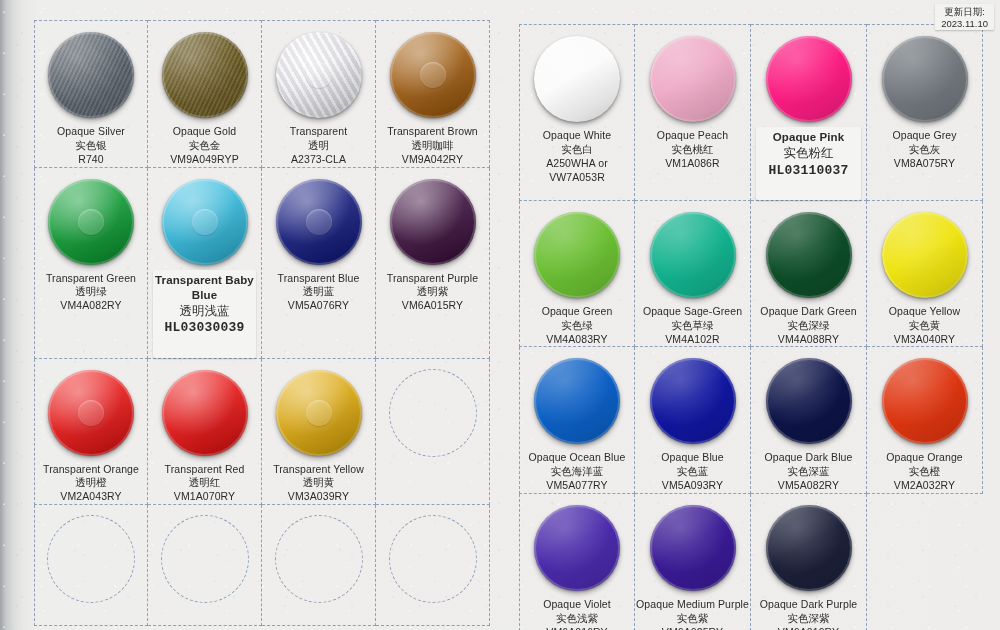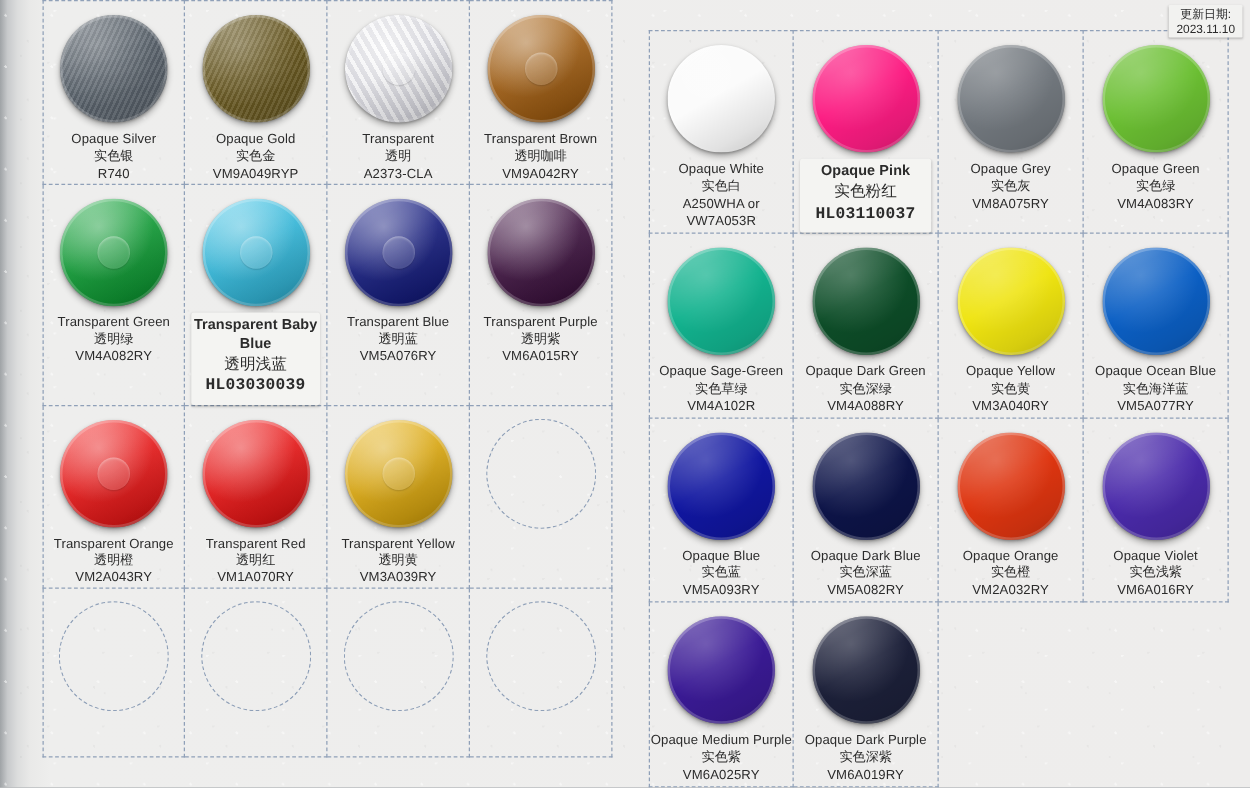--- a/index.html
+++ b/index.html
@@ -20,21 +20,21 @@
       radial-gradient(circle at 12% 30%, rgba(255,255,255,.55) 0 1px, transparent 1px),
       radial-gradient(circle at 42% 70%, rgba(0,0,0,.035) 0 1px, transparent 1px),
       radial-gradient(circle at 72% 20%, rgba(255,255,255,.5) 0 1px, transparent 1px),
       radial-gradient(circle at 88% 85%, rgba(0,0,0,.03) 0 1px, transparent 1px),
       radial-gradient(circle at 25% 88%, rgba(0,0,0,.03) 0 1px, transparent 1px);
     background-size:37px 41px,53px 47px,61px 43px,44px 59px,67px 51px;
     pointer-events:none;opacity:.9;
   }
   .panel{position:absolute;display:grid;}
   #panel-left{
-    left:34px;top:0;width:456px;height:606px;
+    left:34px;top:20px;width:456px;height:606px;
     grid-template-columns:repeat(4,1fr);
     grid-template-rows:repeat(4,1fr);
   }
   #panel-right{
     left:519px;top:24px;width:464px;height:606px;
     grid-template-columns:repeat(4,1fr);
     grid-template-rows:repeat(4,1fr);
   }
   .cell{
     position:relative;
@@ -84,21 +84,21 @@
   }
   .l-en{font-size:10.5px;letter-spacing:.1px;}
   .l-cn{font-size:10.5px;}
   .l-code{font-size:10.5px;letter-spacing:.1px;}
 
   
   .labels.sticker{
     position:relative;background:#f4f4f2;
     box-shadow:0 1px 2px rgba(0,0,0,.20);
     border-radius:2px;
-    width:92%;padding:3px 0 7px;margin-top:0px;
+    width:92%;padding:3px 0 21px;margin-top:0px;
     z-index:3;
   }
   .labels.sticker .l-en{font-size:11.5px;font-weight:bold;}
   .labels.sticker .l-cn{font-size:12.5px;font-weight:normal;}
   .labels.sticker .l-code{font-size:13px;font-weight:bold;letter-spacing:.2px;font-family:Liberation Mono, monospace;}
 
   #date-stamp{
     position:absolute;right:6px;top:4px;
     background:#f2f2f0;
     box-shadow:0 1px 2px rgba(0,0,0,.22);
@@ -260,20 +260,30 @@
           <div class="chip" style="background: radial-gradient(circle at 36% 26%, rgba(255, 255, 255, 0.22), rgba(255, 255, 255, 0) 55%) rgb(251, 251, 251);"></div>
         </div>
         <div class="labels">
           <div class="l-en">Opaque White</div>
           <div class="l-cn">实色白</div>
           <div class="l-code">A250WHA or VW7A053R</div>
         </div>
       </div>
       <div class="cell">
         <div class="chip-wrap">
+          <div class="chip" style="background: radial-gradient(circle at 36% 26%, rgba(255, 255, 255, 0.22), rgba(255, 255, 255, 0) 55%) rgb(238, 170, 198);"></div>
+        </div>
+        <div class="labels">
+          <div class="l-en">Opaque Peach</div>
+          <div class="l-cn">实色桃红</div>
+          <div class="l-code">VM1A086R</div>
+        </div>
+      </div>
+      <div class="cell">
+        <div class="chip-wrap">
           <div class="chip" style="background: radial-gradient(circle at 36% 26%, rgba(255, 255, 255, 0.22), rgba(255, 255, 255, 0) 55%) rgb(252, 28, 130);"></div>
         </div>
         <div class="labels sticker">
           <div class="l-en">Opaque Pink</div>
           <div class="l-cn">实色粉红</div>
           <div class="l-code">HL03110037</div>
         </div>
       </div>
       <div class="cell">
         <div class="chip-wrap">

